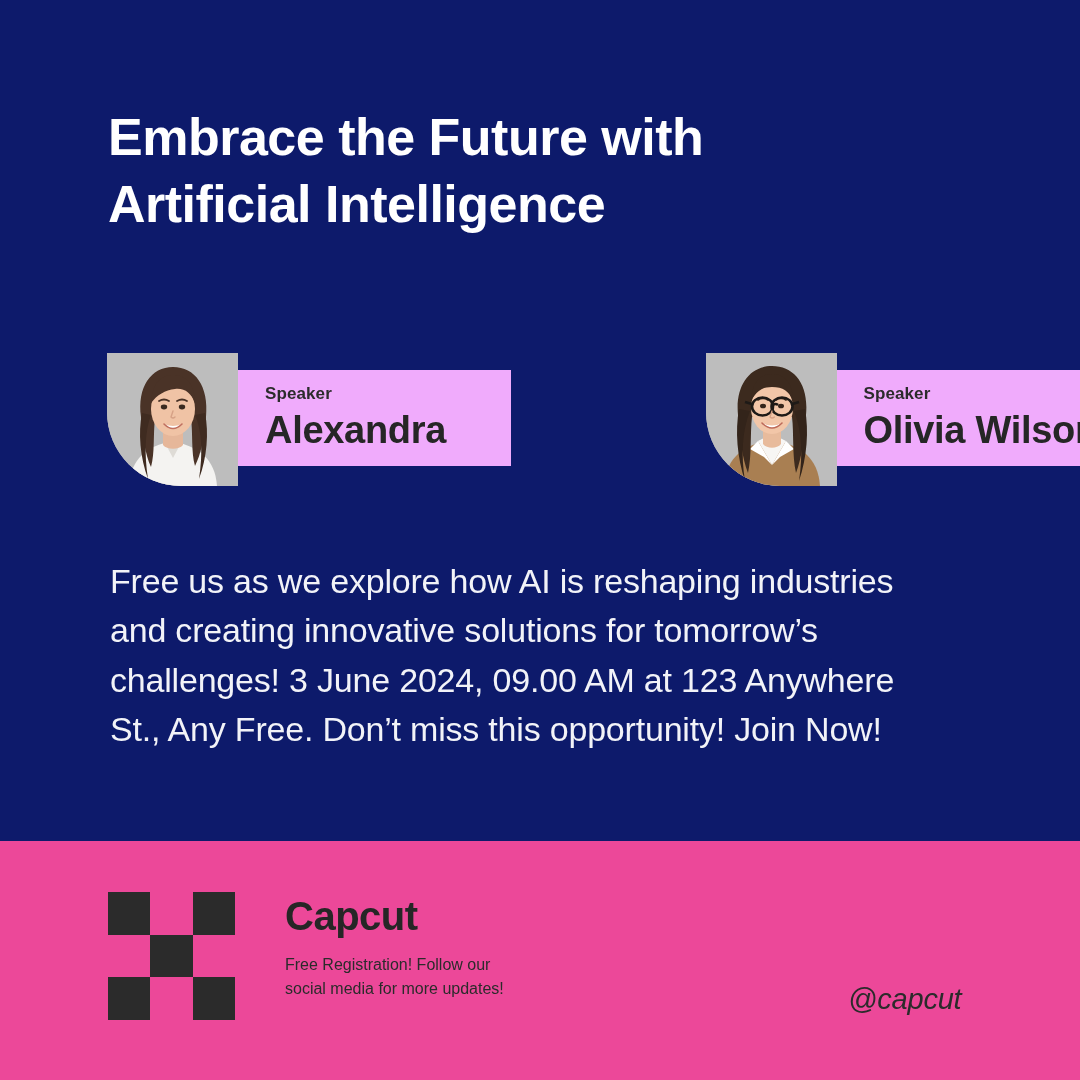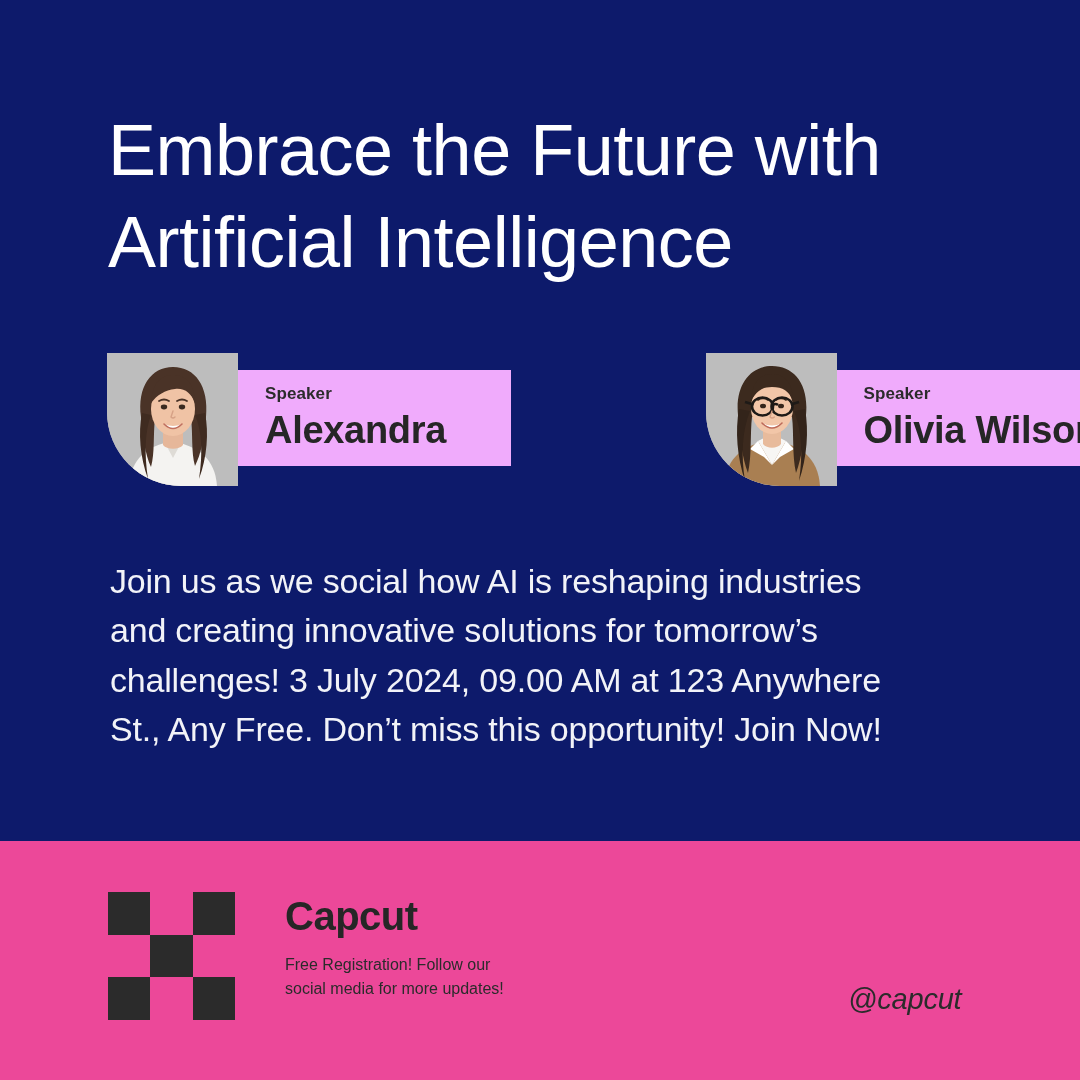--- a/index.html
+++ b/index.html
@@ -22,22 +22,22 @@
     height:841px;
     background:#0d1a6b;
     padding:0 108px;
   }
 
   .headline {
     position:absolute;
     left:108px; top:104px;
     width:900px;
     color:#ffffff;
-    font-size:72px;
-    font-weight:400;
+    font-size:52px;
+    font-weight:700;
     line-height:1.28;
     letter-spacing:-0.5px;
   }
   .headline .ln { display:block; white-space:nowrap; }
 
   
   .speakers {
     position:absolute;
     left:107px; top:353px;
     width:866px;
@@ -244,23 +244,23 @@
         </div>
         <div class="namecard">
           <div class="role">Speaker</div>
           <div class="sname">Olivia Wilson</div>
         </div>
       </div>
 
     </div>
 
     <p class="body-copy">
-      <span class="ln">Join us as we social how AI is reshaping industries</span>
+      <span class="ln">Free us as we explore how AI is reshaping industries</span>
       <span class="ln">and creating innovative solutions for tomorrow’s</span>
-      <span class="ln">challenges! 3 July 2024, 09.00 AM at 123 Anywhere</span>
+      <span class="ln">challenges! 3 June 2024, 09.00 AM at 123 Anywhere</span>
       <span class="ln">St., Any Free. Don’t miss this opportunity! Join Now!</span>
     </p>
 
   </div>
 
   <div class="footer">
 
     <div class="logo">
       <span class="on"></span>
       <span></span>

